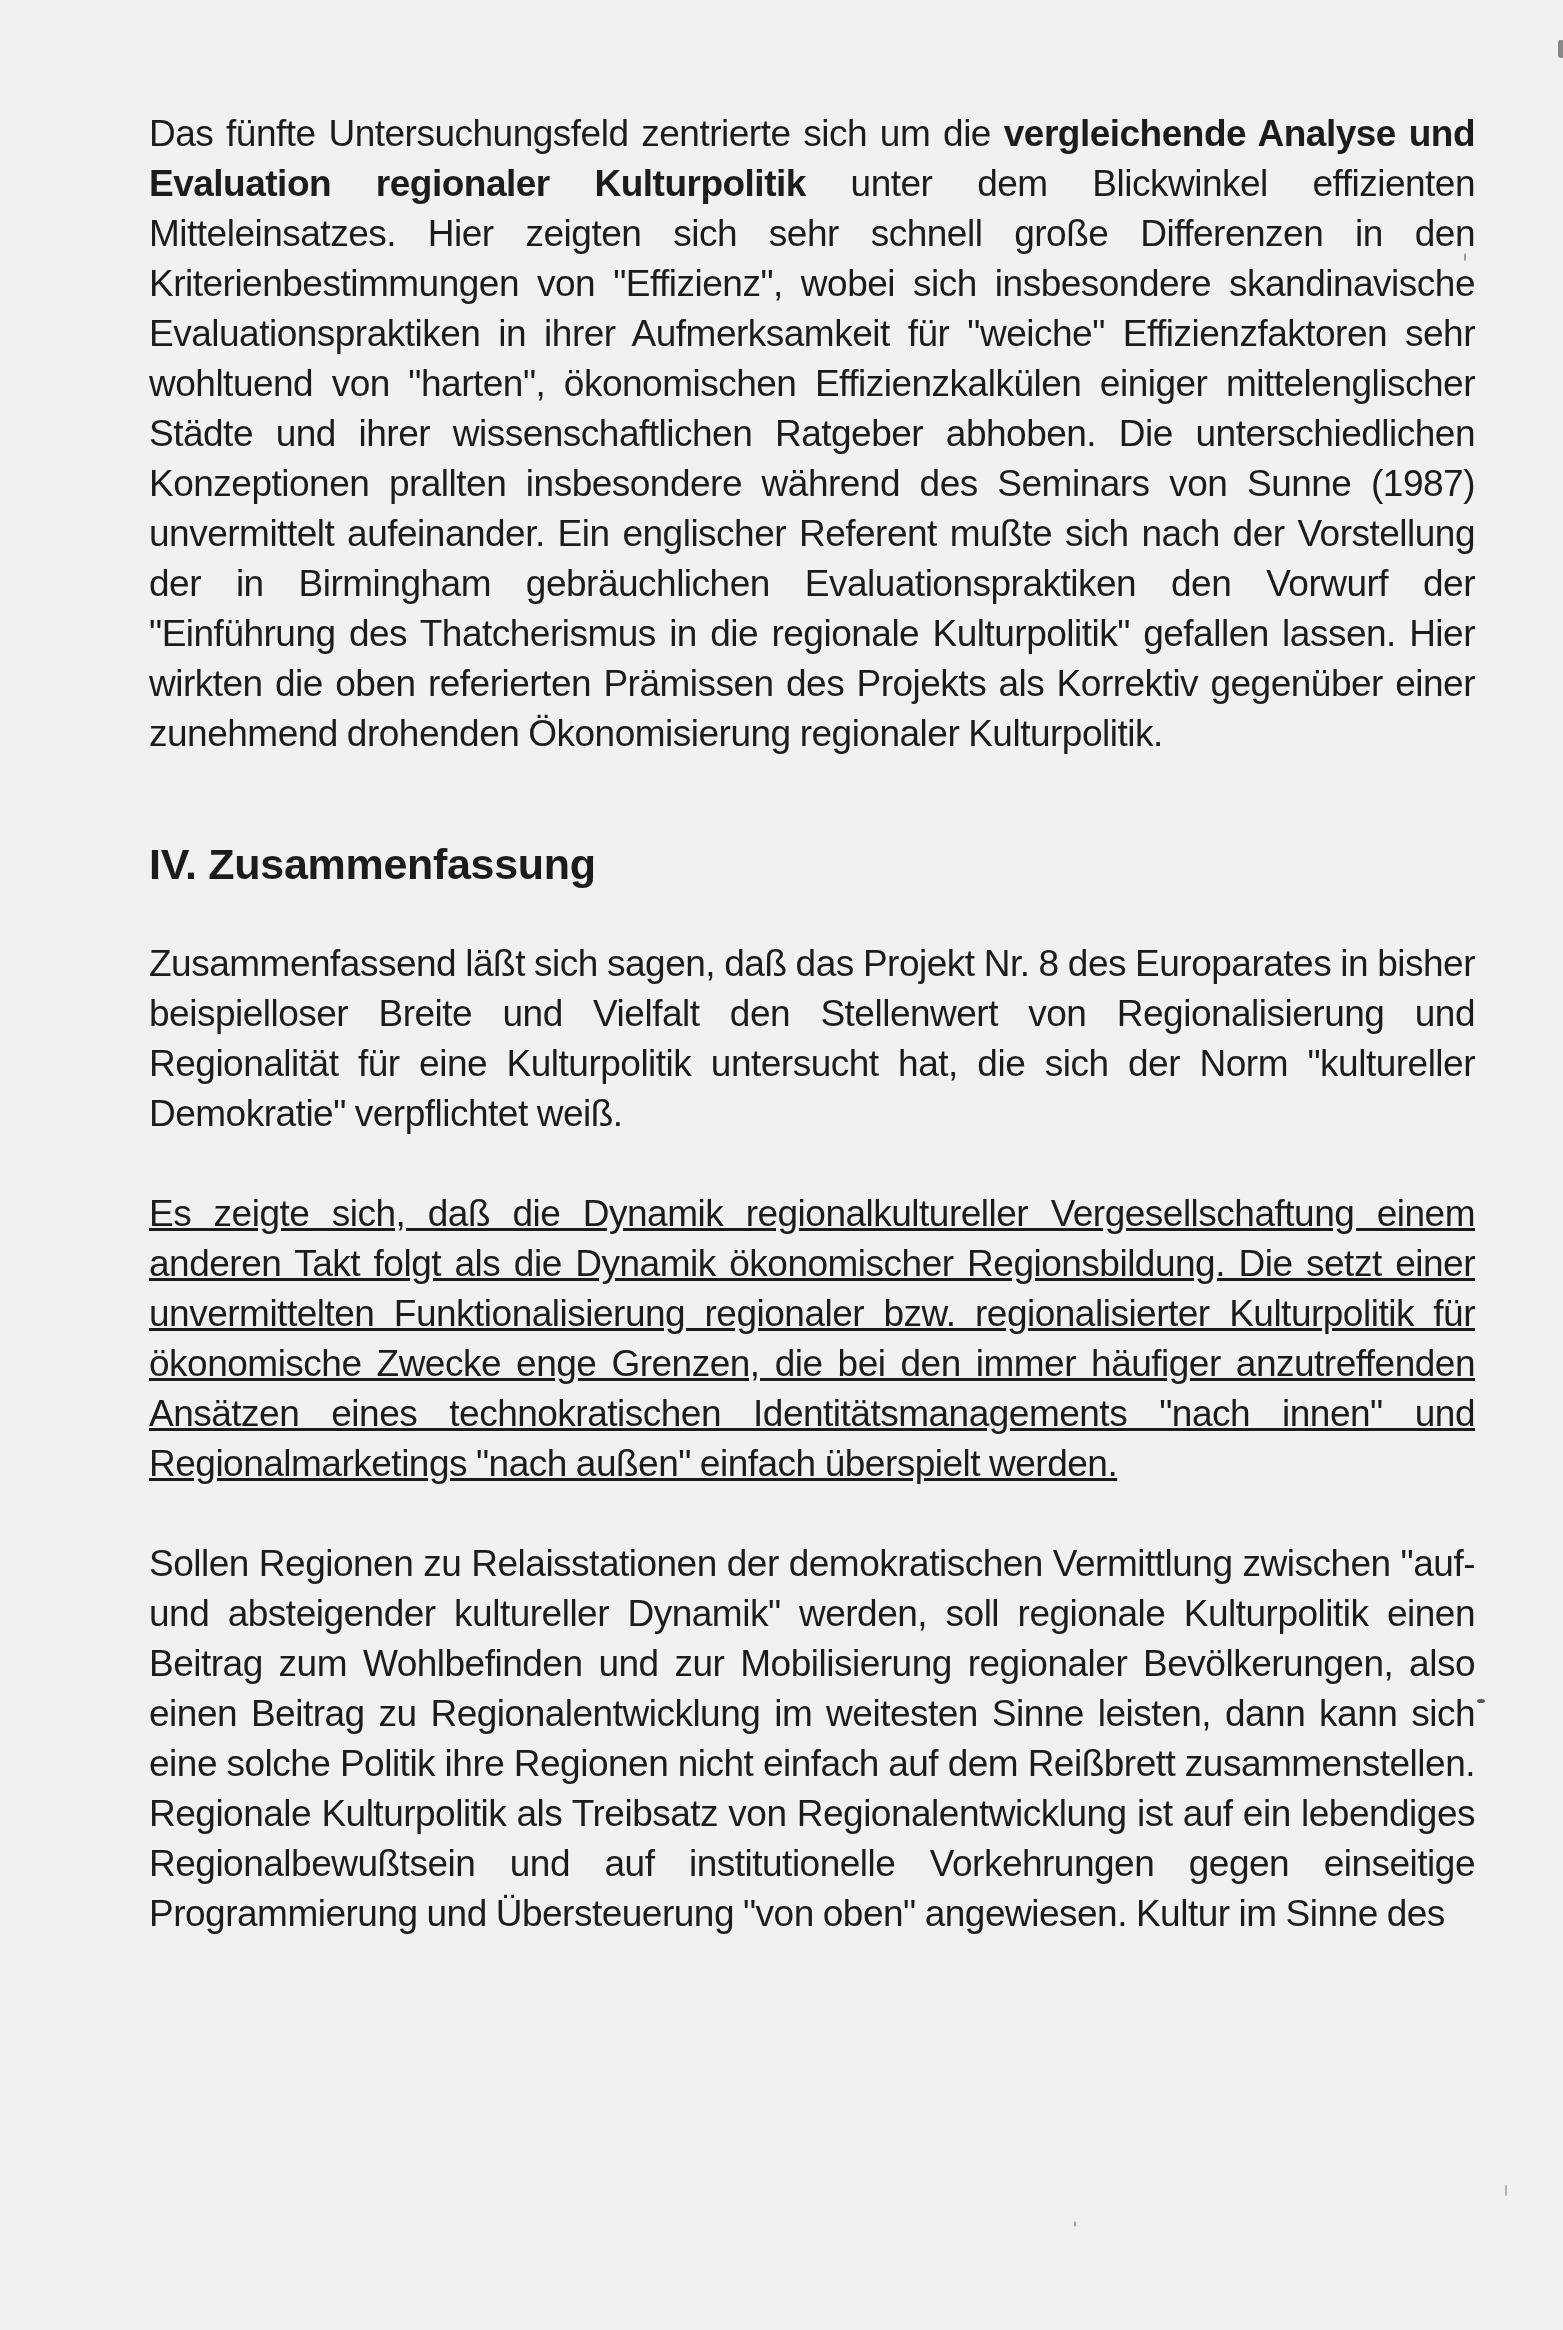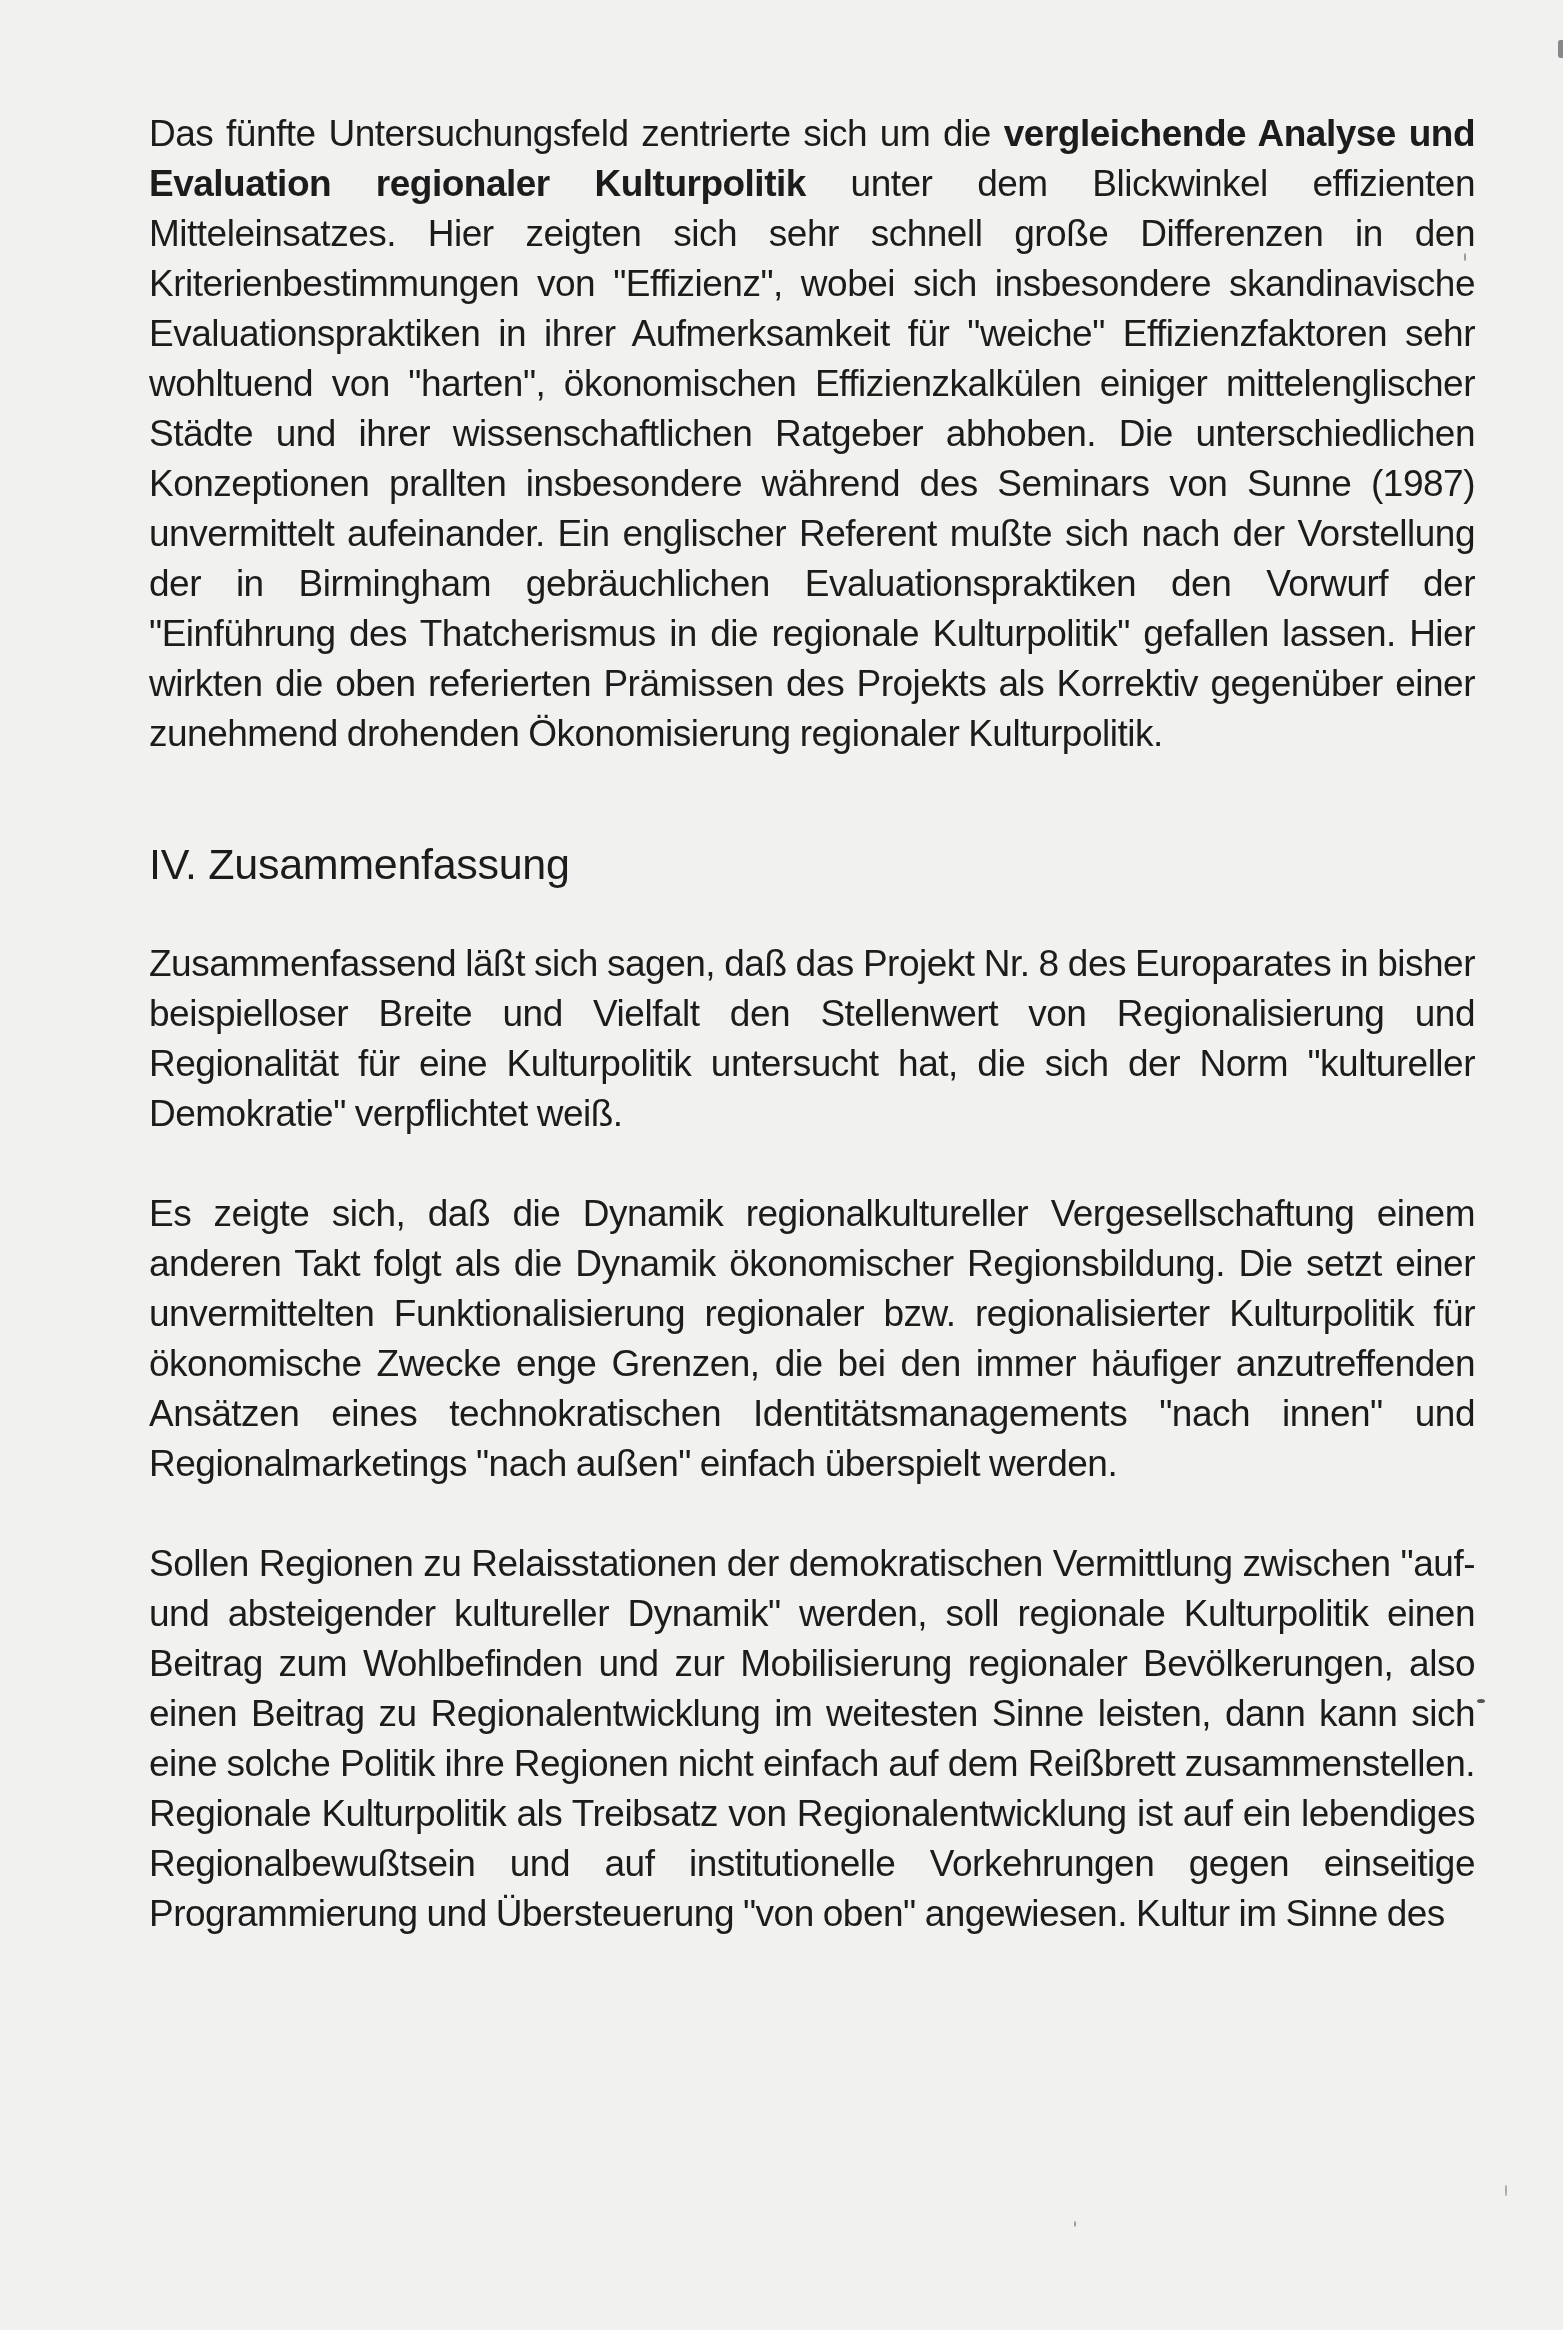--- a/index.html
+++ b/index.html
@@ -30,27 +30,27 @@
     word-spacing: -0.8px;
     hyphens: manual;
   }
   .para b {
     font-weight: bold;
   }
   .heading {
     margin: 0;
     font-size: 43px;
     line-height: 56px;
-    font-weight: normal;
+    font-weight: bold;
     letter-spacing: -0.3px;
   }
   #p1 { }
   #h4 { margin-top: 77px; }
   #p2 { margin-top: 47px; }
-  #p3 { margin-top: 50px; }
+  #p3 { margin-top: 50px; text-decoration: underline; }
   #p4 { margin-top: 50px; }
   .speck {
     position: absolute;
     background: #555;
     border-radius: 50%;
   }
 </style>
 </head>
 <body>
 

